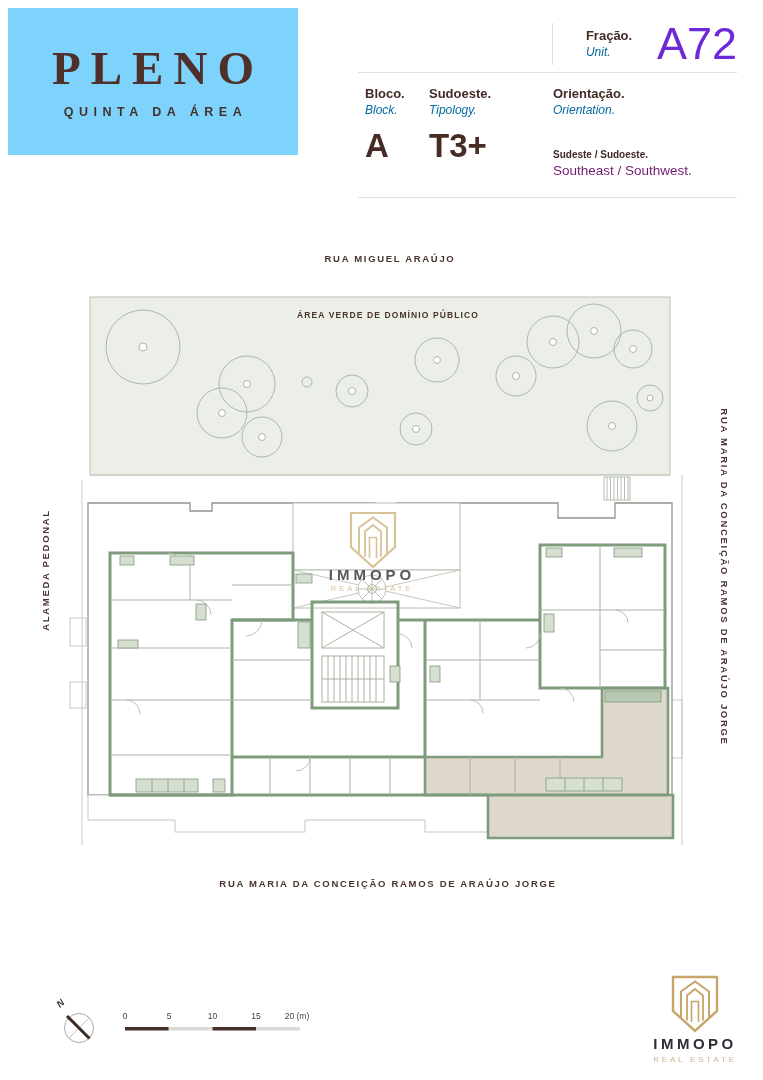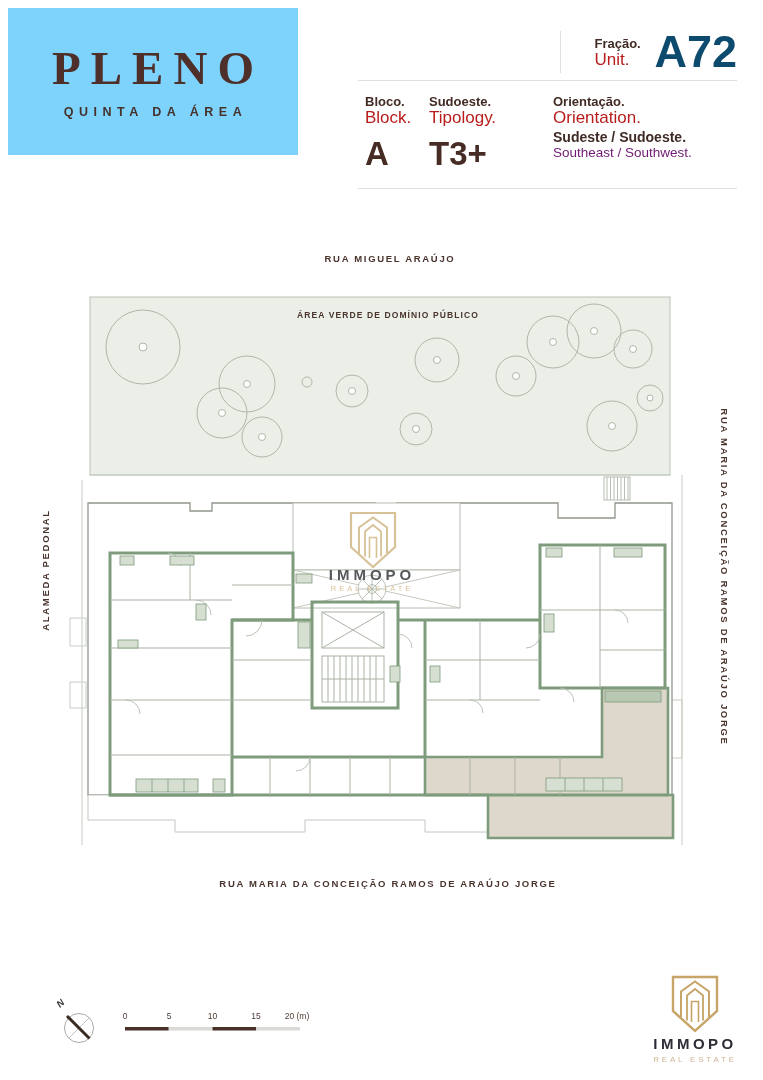--- a/index.html
+++ b/index.html
@@ -7,33 +7,33 @@
         font-family:"Liberation Sans",sans-serif;}
 
   
   .brand-box{position:absolute;left:8px;top:8px;width:290px;height:147px;
              background:#7dd3fc;display:flex;flex-direction:column;align-items:center;justify-content:center;}
   .brand-name{font-family:"Liberation Serif",serif;font-size:47px;font-weight:600;
               color:#4f2f29;letter-spacing:10px;margin-left:10px;line-height:1;}
   .brand-sub{margin-top:13px;font-size:12.5px;font-weight:700;color:#46312b;letter-spacing:5.5px;margin-left:5px;}
 
   
-  .hdr{position:absolute;left:358px;top:28px;width:379px;}
+  .hdr{position:absolute;left:358px;top:20px;width:379px;}
   .hdr-row1{display:flex;align-items:center;height:48px;}
   .hdr-row1 .sp{flex:1;}
   .vline{width:1px;height:42px;background:#e2dfda;}
   .frac-labels{margin-left:33px;width:54px;}
   .hdr-label{font-size:13px;font-weight:700;color:#422b25;line-height:16px;white-space:nowrap;}
-  .hdr-label-en{font-size:17px;color:#b91c1c;line-height:16px;white-space:nowrap;}
-  .unit-code{margin-left:6px;font-size:45px;font-weight:700;color:#0c4a6e;line-height:44px;letter-spacing:0px;}
+  .hdr-label-en{font-size:12px;color:#0369a1;line-height:16px;white-space:nowrap;font-style:italic;}
+  .unit-code{margin-left:17px;font-size:45px;font-weight:400;color:#6d28d9;line-height:44px;letter-spacing:0px;}
   .hr{border-top:1px solid #e2dfda;margin-top:4px;}
   .hdr-row2{display:flex;padding:13px 0 14px 7px;}
   .col-b{width:64px;} .col-p{width:61px;} .col-t{width:124px;} .col-o{flex:1;}
   .hdr-value{font-size:33px;font-weight:700;color:#472c26;margin-top:11px;line-height:33px;}
-  .ori-val{font-size:14px;font-weight:700;color:#3f2a25;margin-top:3px;line-height:16px;}
+  .ori-val{font-size:10px;font-weight:700;color:#3f2a25;margin-top:29px;line-height:16px;}
   .ori-val-en{font-size:13.5px;color:#701a75;line-height:16px;}
 
   svg text{font-family:"Liberation Sans",sans-serif;}
   .street{font-size:9.5px;font-weight:700;letter-spacing:1.7px;fill:#4a342e;}
   .arealbl{font-size:8.5px;font-weight:700;letter-spacing:1.1px;fill:#4a342e;}
 </style>
 </head>
 <body>
 
 <div class="page">

